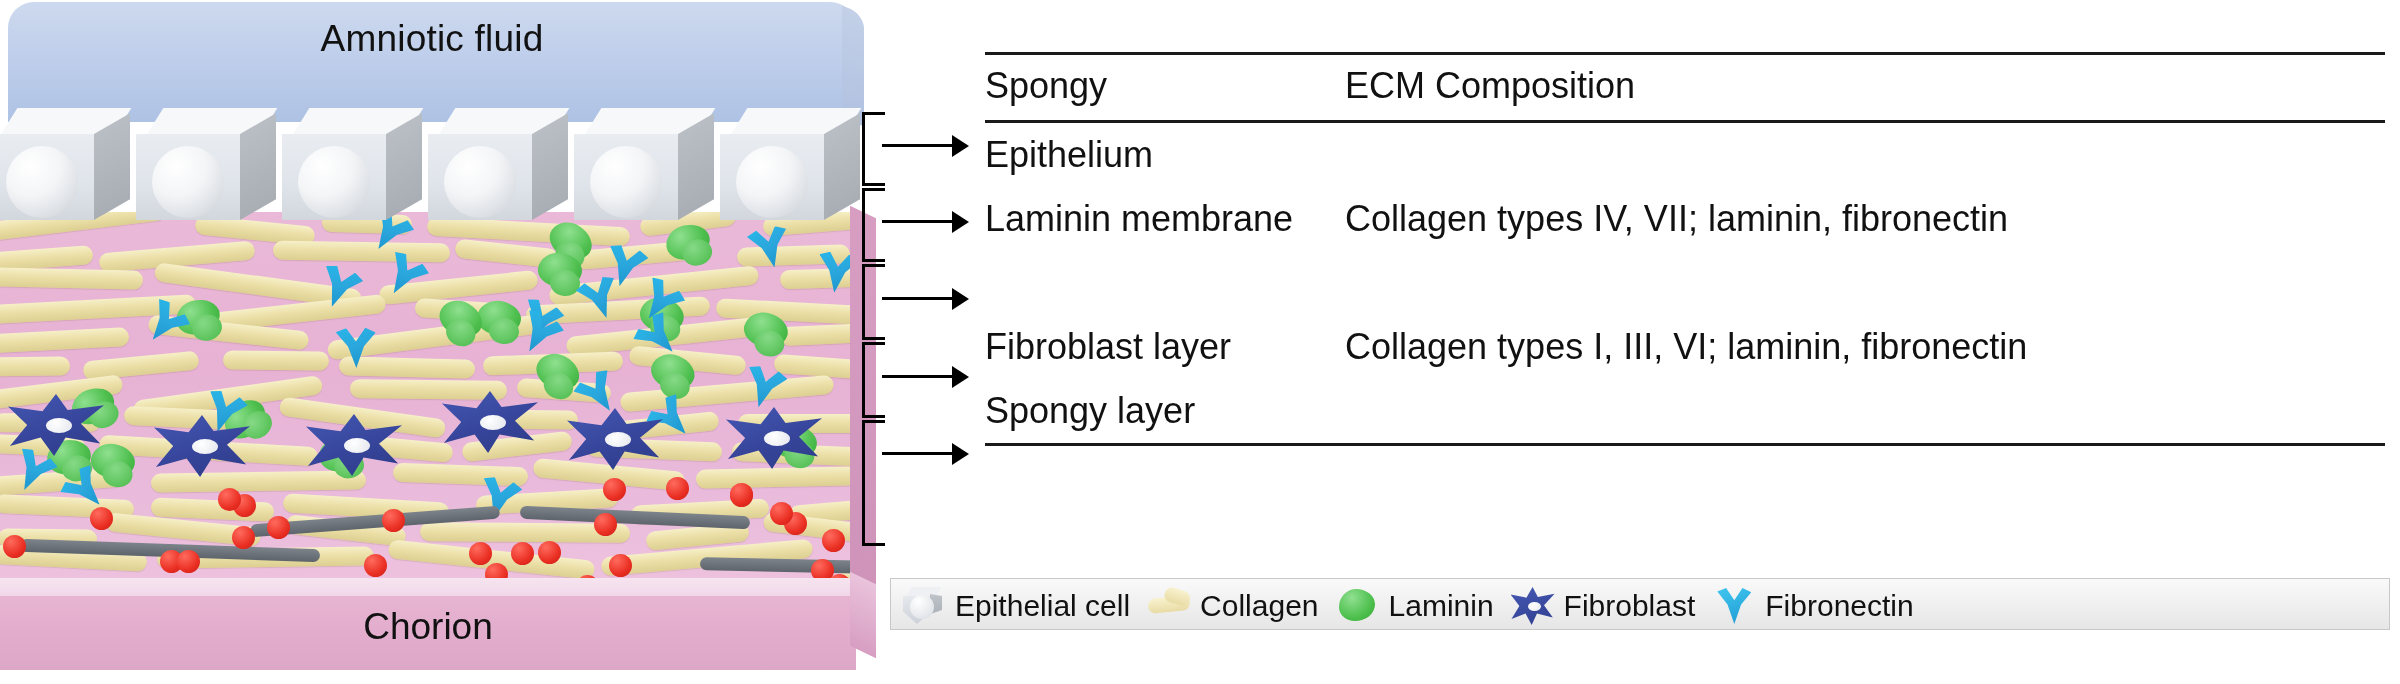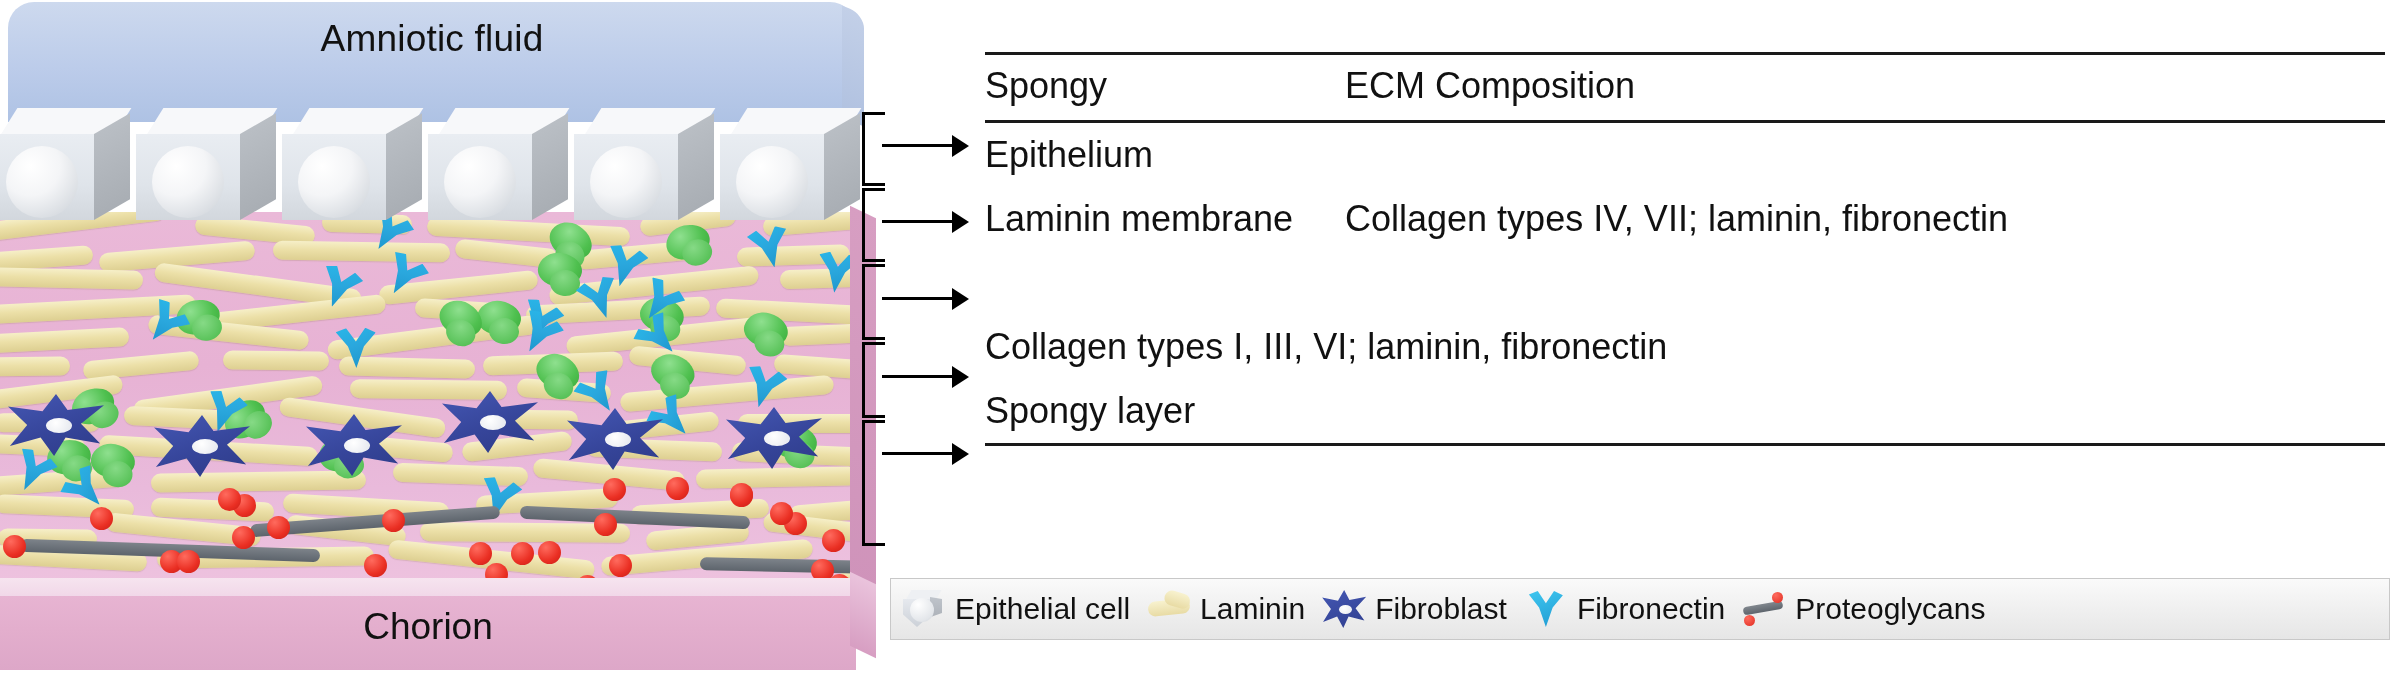--- a/index.html
+++ b/index.html
@@ -82,23 +82,23 @@
   #table{position:absolute;left:985px;top:52px;width:1400px;}
   .rule-top{height:3px;background:#1a1a1a;}
   .rule-dbl{height:3px;background:#1a1a1a;margin-top:3px;}
   .rule-bot{height:3px;background:#1a1a1a;}
   .thead{display:flex;height:62px;align-items:center;}
   .trow{display:flex;height:64px;align-items:center;}
   .c-layer{width:360px;flex:0 0 360px;font-size:36px;color:#111;white-space:nowrap;}
   .c-ecm{flex:1;font-size:36px;color:#111;white-space:nowrap;}
 
   
-  #legend{position:absolute;left:890px;top:578px;width:1500px;height:62px;
+  #legend{position:absolute;left:890px;top:578px;width:1500px;height:52px;
     background:linear-gradient(180deg,#fafafa 0%,#f0f0f0 48%,#e6e6e6 100%);
-    border:1px solid #c8c8c8;display:flex;align-items:center;padding:0 10px;box-sizing:border-box;}
+    border:1px solid #c8c8c8;display:flex;align-items:flex-end;padding:0 10px;box-sizing:border-box;}
   .lg-item{display:flex;align-items:center;white-space:nowrap;}
   .lg-text{font-size:30px;color:#111;margin:0 16px 0 8px;}
   .lg-ico{width:46px;height:46px;position:relative;flex:0 0 46px;}
 
   .ic-epi .cube-top{position:absolute;left:7px;top:4px;width:30px;height:12px;background:#eef0f3;transform:skewX(-30deg);}
   .ic-epi .cube-f{position:absolute;left:2px;top:13px;width:28px;height:28px;
     background:linear-gradient(180deg,#e6e9ee,#ccd1d8);clip-path:polygon(0 0,100% 0,100% 55%,50% 100%,0 55%);}
   .ic-epi .cube-s{position:absolute;left:29px;top:11px;width:12px;height:26px;
     background:linear-gradient(180deg,#bfc4cb,#a8adb4);clip-path:polygon(0 0,100% 8%,100% 62%,0 78%);}
   .ic-epi .nuc{position:absolute;left:9px;top:12px;width:24px;height:24px;border-radius:50%;
@@ -366,20 +366,21 @@
     <div class="c-layer">Epithelium</div>
     <div class="c-ecm"></div>
   </div>
   <div class="trow">
     <div class="c-layer">Laminin membrane</div>
     <div class="c-ecm">Collagen types IV, VII; laminin, fibronectin</div>
   </div>
   <div class="trow">
   </div>
   <div class="trow">
+    <div class="c-layer">Fibroblast layer</div>
     <div class="c-ecm">Collagen types I, III, VI; laminin, fibronectin</div>
   </div>
   <div class="trow">
     <div class="c-layer">Spongy layer</div>
   </div>
   <div class="rule-bot"></div>
 </div>
 
 <div id="legend">
   <div class="lg-item">
@@ -388,35 +389,33 @@
         <span class="cube-f"></span>
         <span class="cube-s"></span>
         <span class="nuc"></span>
     </span>
     <span class="lg-text">Epithelial cell</span>
   </div>
   <div class="lg-item">
     <span class="lg-ico">
         <span class="ic-col"></span>
       </span>
+    <span class="lg-text">Collagen</span>
+  </div>
+  <div class="lg-item">
+    <span class="lg-ico">
+        <span class="ic-lam"></span>
+      </span>
     <span class="lg-text">Laminin</span>
   </div>
   <div class="lg-item">
     <span class="lg-ico">
         <span class="ic-fib"></span>
       </span>
     <span class="lg-text">Fibroblast</span>
   </div>
   <div class="lg-item">
     <span class="lg-ico">
         <span class="ic-fn"></span>
       </span>
     <span class="lg-text">Fibronectin</span>
   </div>
-  <div class="lg-item">
-    <span class="lg-ico ic-pg">
-      <span class="chain"></span>
-        <span class="d1"></span>
-        <span class="d2"></span>
-    </span>
-    <span class="lg-text">Proteoglycans</span>
-  </div>
 </div>
 
 </body></html>

